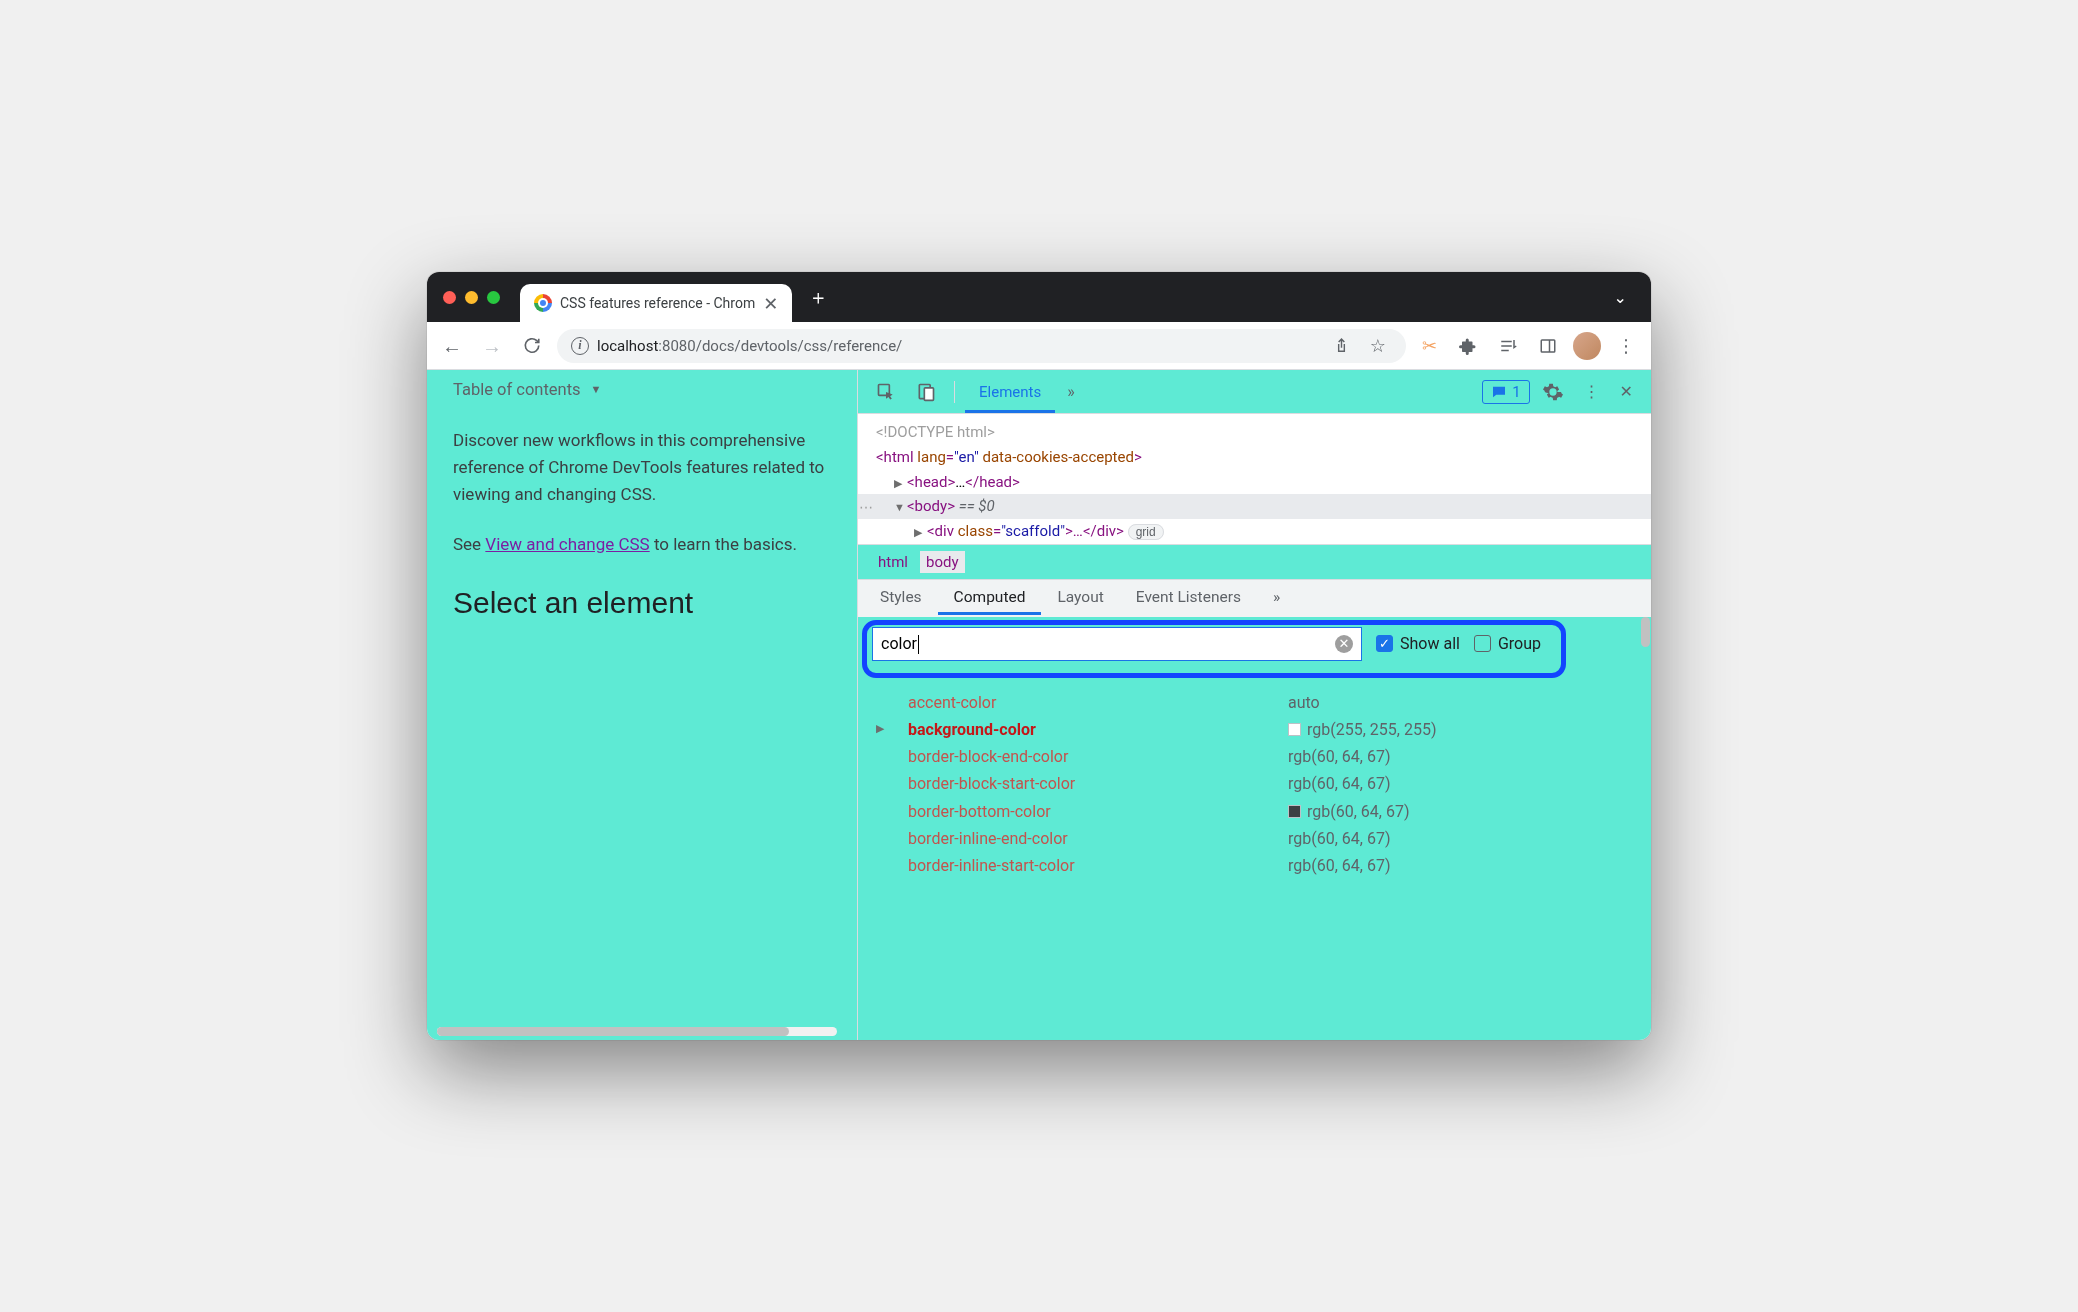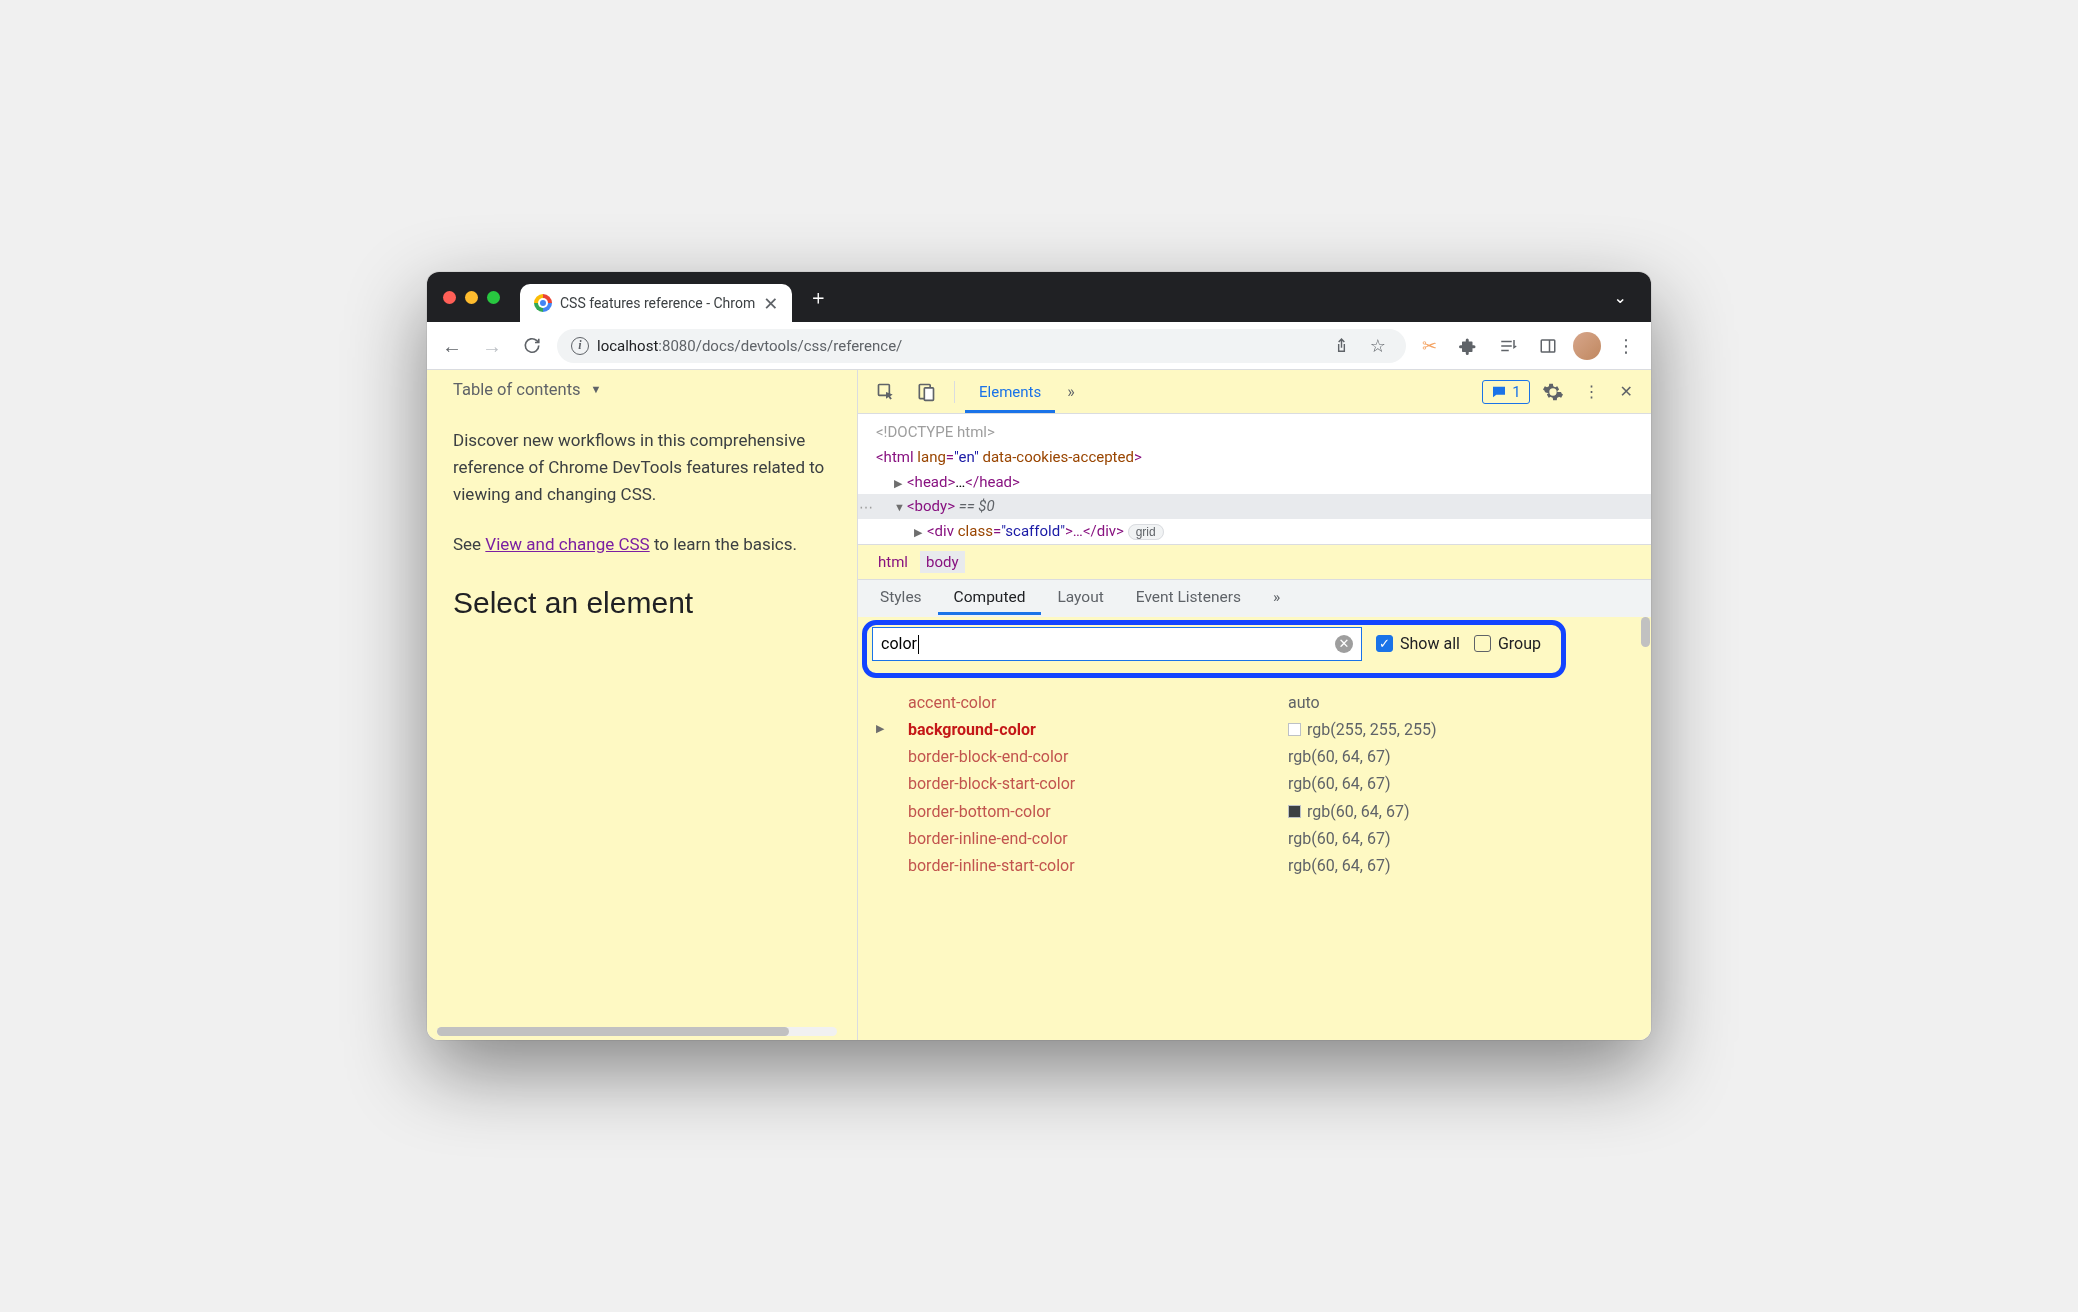--- a/index.html
+++ b/index.html
@@ -24,21 +24,21 @@
 .navbtn { color: #5f6368; font-size: 20px; padding: 6px; cursor: pointer; display:flex; align-items:center; justify-content:center; width:30px;}
 .navbtn.disabled { color: #bdc1c6; }
 .omnibox { flex: 1; background: #f1f3f4; border-radius: 20px; height: 34px; display: flex; align-items: center; padding: 0 14px; gap: 8px; color: #3c4043; font-size: 15px; }
 .omnibox .info { width: 18px; height: 18px; border: 1.5px solid #5f6368; border-radius: 50%; display: flex; align-items: center; justify-content: center; font-size: 12px; color: #5f6368; font-family: serif; font-style: italic; font-weight: bold; }
 .omnibox .url { flex: 1; }
 .omnibox .url .proto { color: #5f6368; }
 .omnibox .url .host { color: #202124; }
 .omnibox .url .path { color: #5f6368; }
 .tbicon { color: #5f6368; font-size: 18px; padding: 4px 6px; cursor: pointer; }
 .avatar { width: 28px; height: 28px; border-radius: 50%; background: linear-gradient(135deg,#d7a68b,#c08860); }
-.content { display: flex; height: 670px; background:#fef9c3;}
+.content { display: flex; height: 670px; background:#5eead4;}
 .page { width: 430px; padding: 12px 28px 0 26px; overflow: hidden; color: #3c4043; position:relative;}
 .page-inner{height:100%; overflow:hidden;}
 .toc { color: #5f6368; font-size: 16.5px; display: flex; align-items: center; gap: 10px; margin-bottom: 28px; margin-top:-2px;}
 .page p { font-size: 17px; line-height: 1.6; margin: 0 0 22px 0; }
 .page a { color: #7b1fa2; text-decoration: underline; }
 .page h2 { font-size: 30px; font-weight: 400; color: #202124; margin: 28px 0 22px 0; position: relative; font-family: "Google Sans", -apple-system, sans-serif;}
 .page h2::before { content: "#"; color: #bdc1c6; position: absolute; left: -22px; font-size:22px; top:8px;}
 .page strong { font-weight: 600; }
 .page-scroll{position:absolute; bottom:4px; left:10px; right:20px; height:9px; background:#f1f1f1; border-radius:5px;}
 .page-scroll::before{content:""; position:absolute; left:0; top:0; height:100%; width:88%; background:#c1c1c1; border-radius:5px;}

